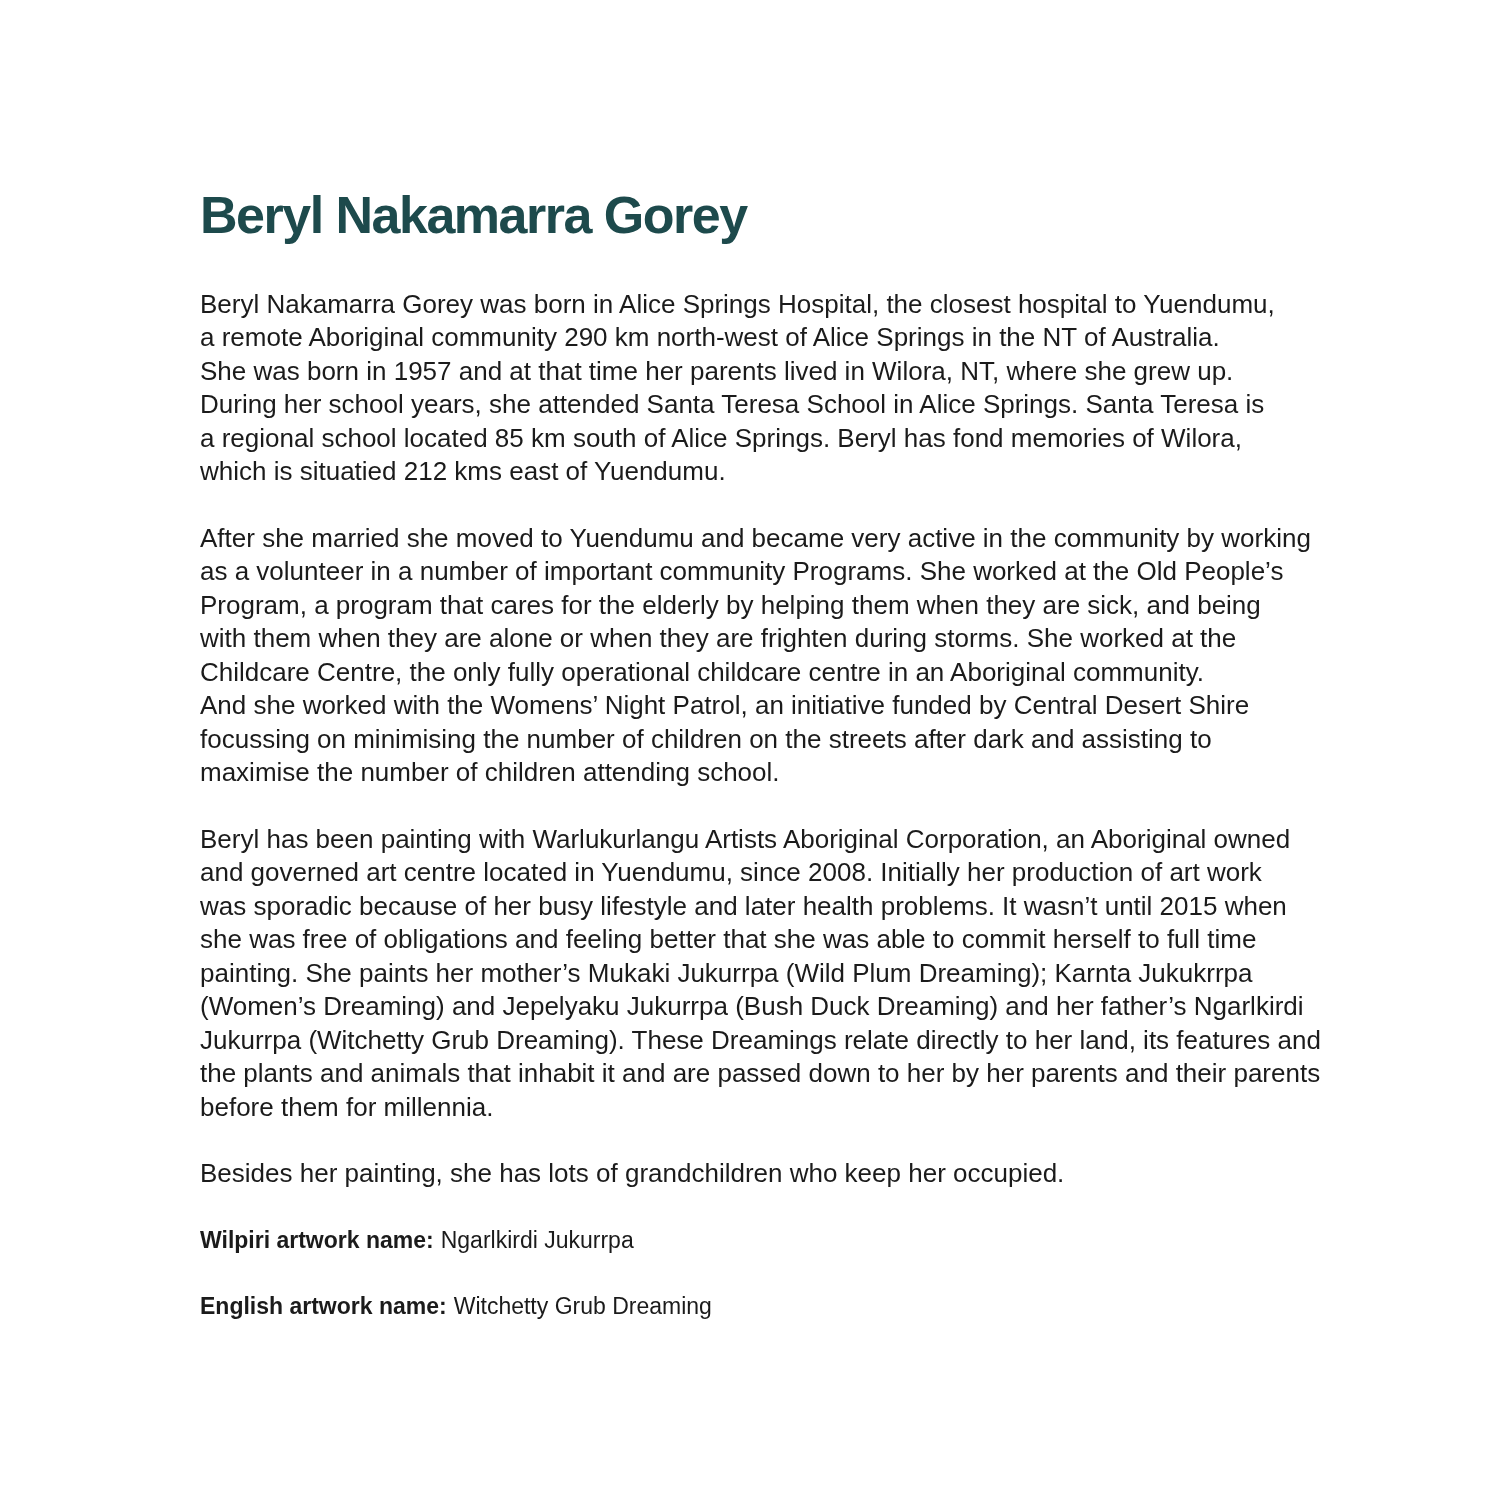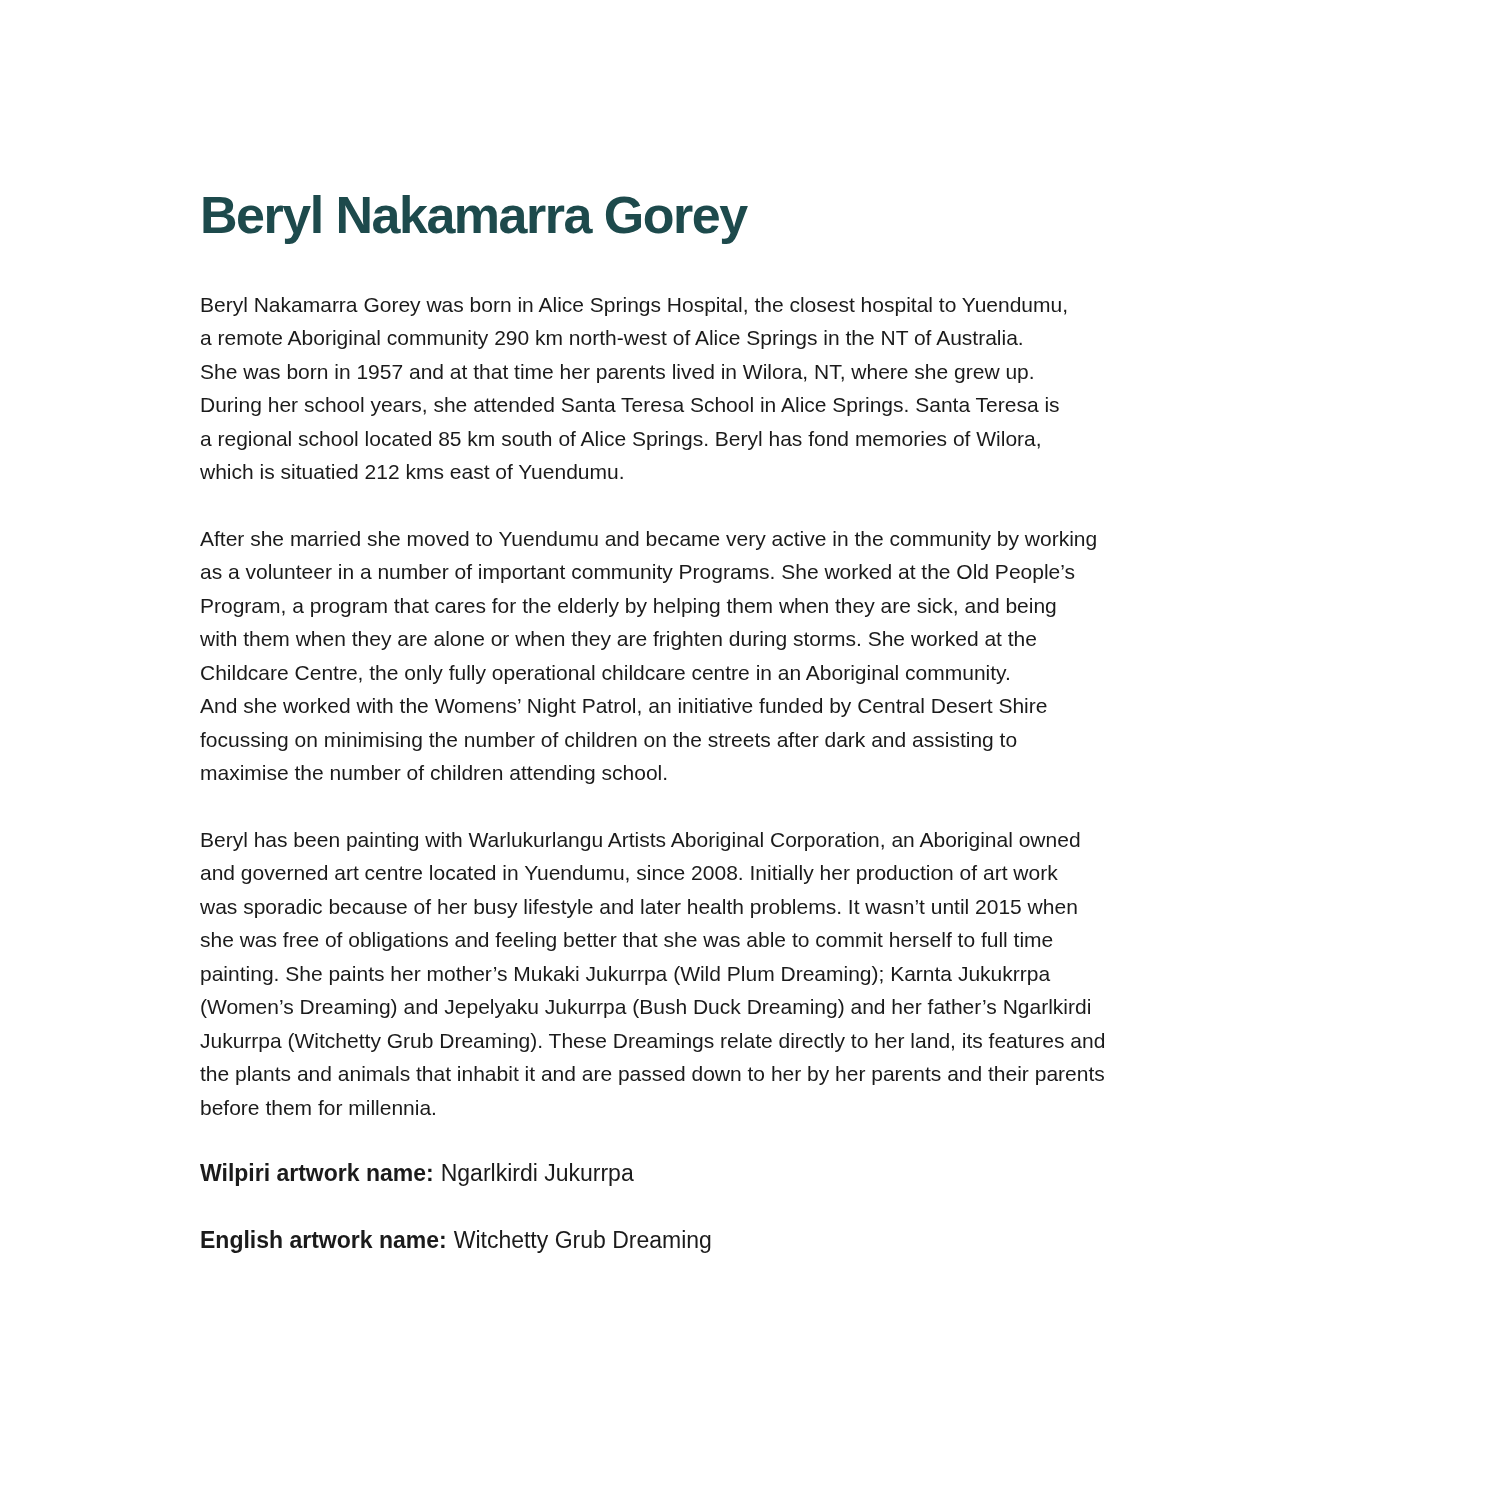--- a/index.html
+++ b/index.html
@@ -25,21 +25,21 @@
   .title {
     margin: 0 0 42px 0;
     font-size: 52px;
     line-height: 1.15;
     font-weight: bold;
     letter-spacing: -1.5px;
     color: #1d4a4c;
   }
   .para {
     margin: 0 0 33px 0;
-    font-size: 21px;
+    font-size: 26px;
     line-height: 33.5px;
     color: #1b1b1b;
     white-space: pre-line;
   }
   .field {
     margin: 0 0 33px 0;
     font-size: 23px;
     line-height: 33.5px;
     color: #1b1b1b;
   }
@@ -75,20 +75,21 @@
     <p class="para">Beryl has been painting with Warlukurlangu Artists Aboriginal Corporation, an Aboriginal owned
 and governed art centre located in Yuendumu, since 2008. Initially her production of art work
 was sporadic because of her busy lifestyle and later health problems. It wasn’t until 2015 when
 she was free of obligations and feeling better that she was able to commit herself to full time
 painting. She paints her mother’s Mukaki Jukurrpa (Wild Plum Dreaming); Karnta Jukukrrpa
 (Women’s Dreaming) and Jepelyaku Jukurrpa (Bush Duck Dreaming) and her father’s Ngarlkirdi
 Jukurrpa (Witchetty Grub Dreaming). These Dreamings relate directly to her land, its features and
 the plants and animals that inhabit it and are passed down to her by her parents and their parents
 before them for millennia.</p>
 
+    <p class="para">Besides her painting, she has lots of grandchildren who keep her occupied.</p>
 
     <p class="field">
       <span class="field-label">Wilpiri artwork name:</span><span>Ngarlkirdi Jukurrpa</span>
     </p>
 
     <p class="field">
       <span class="field-label">English artwork name:</span><span>Witchetty Grub Dreaming</span>
     </p>
 
   </div>

